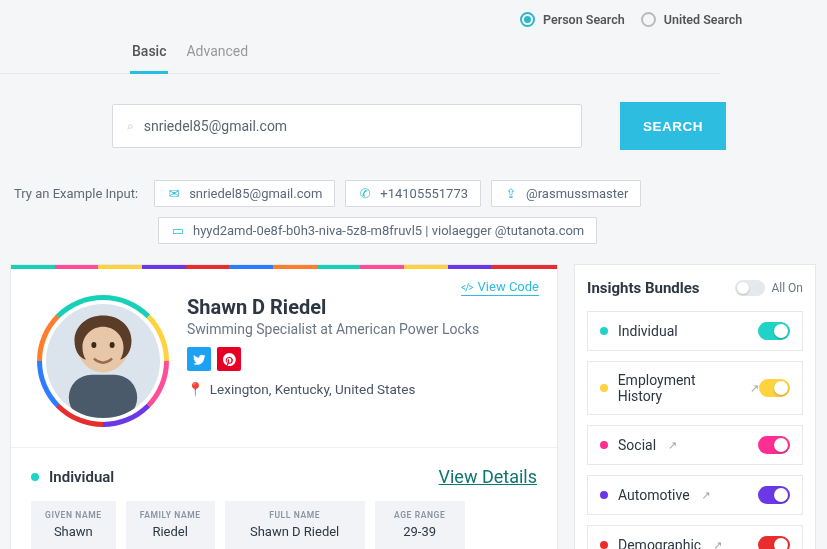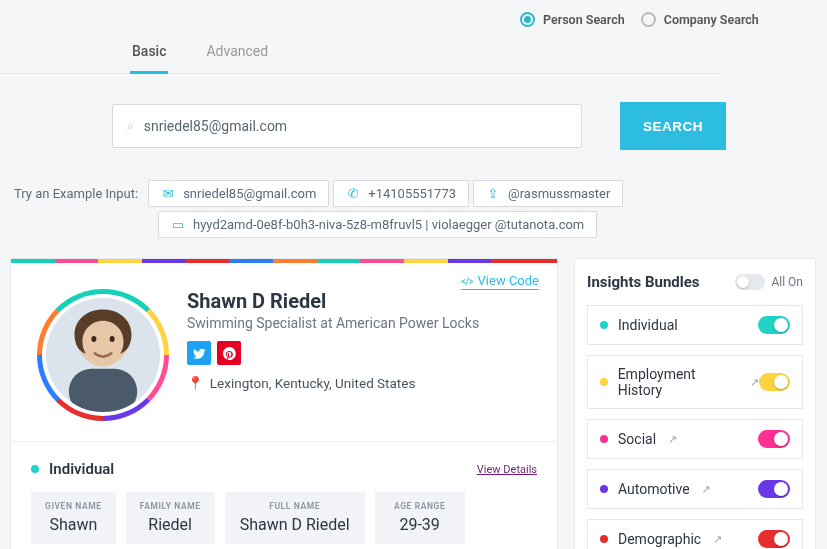--- a/index.html
+++ b/index.html
@@ -4,31 +4,31 @@
 <style>
   * { box-sizing: border-box; margin: 0; padding: 0; }
   body { font-family: -apple-system, BlinkMacSystemFont, "Segoe UI", Roboto, Arial, sans-serif; background: #f4f6f8; color: #333; width: 827px; }
   
   .top-radios { display: flex; gap: 16px; justify-content: flex-start; padding: 12px 0 10px 520px; font-size: 12.5px; color: #555; }
   .radio { display: flex; align-items: center; gap: 8px; cursor: pointer; font-weight:600;}
   .radio .circle { width: 15px; height: 15px; border-radius: 50%; border: 2px solid #bbb; display:inline-flex; align-items:center; justify-content:center;}
   .radio.selected .circle { border-color: #2eb7c8; }
   .radio.selected .circle::after { content:""; width:7px; height:7px; background:#2eb7c8; border-radius:50%; }
   
-  .tabs { display:flex; gap: 36px; padding-left: 130px; border-bottom: 1px solid #e5e8ec; width: 720px; margin-bottom: 28px;}
+  .tabs { display:flex; gap: 16px; padding-left: 130px; border-bottom: 1px solid #e5e8ec; width: 720px; margin-bottom: 28px;}
   .tab { padding: 6px 2px 12px; font-size: 14px; color: #999; cursor:pointer; }
   .tab.active { color:#555; font-weight:500; border-bottom: 3px solid #24c0e0; margin-bottom:-1px; }
   
   .search-row { display:flex; gap: 38px; padding-left: 112px; align-items:center; margin-bottom: 30px;}
   .search-box { width: 470px; height: 44px; border:1px solid #d7dbe0; background:#fff; display:flex; align-items:center; padding: 0 14px; gap:10px; border-radius:2px;}
   .search-box input { border:none; outline:none; font-size:14px; color:#5a6570; flex:1; font-family:inherit;}
   .mag { color:#c5cbd3; font-size:12px; }
   .search-btn { width: 106px; height: 48px; background:#2cbde0; color:#fff; border:none; font-weight:700; font-size:13.5px; letter-spacing:0.5px; cursor:pointer; }
   
-  .examples { display:flex; flex-wrap:wrap; gap: 4px; padding: 0 0 20px 14px; align-items:flex-start; font-size:13px;border-radius:27px;}
+  .examples { display:flex; flex-wrap:wrap; gap: 10px; padding: 0 0 20px 14px; align-items:flex-start; font-size:13px;border-radius:27px;}
   .examples .lbl { color:#616a76; padding-top:6px; margin-right:6px;}
   .chip { border:1px solid #d7dbe0; background:#fff; padding: 5px 12px; display:flex; align-items:center; gap:8px; color:#5a6a7a; cursor:pointer; border-radius:1px;}
   .chip .ic { color:#2cbde0; width:14px; display:inline-flex; justify-content:center;}
   .chip-row2 { padding-left: 144px; width:100%; display:flex; gap:10px;}
   
   .cols { display:flex; gap: 16px; padding: 0 10px 0 10px; align-items:flex-start;}
   
   .card { background:#fff; border:1px solid #e5e8ec; width: 548px; position:relative; overflow:hidden;}
   .rainbow { height:4px; width:100%; background: linear-gradient(90deg,#16d1b8 0 8%,#ff4d97 8% 16%,#ffd23f 16% 24%,#6b38e8 24% 32%,#e62e2e 32% 40%,#2e7cff 40% 48%,#ff7e2e 48% 56%,#16d1b8 56% 64%,#ff4d97 64% 72%,#ffd23f 72% 80%,#6b38e8 80% 88%,#e62e2e 88% 100%);}
   .viewcode { position:absolute; top:14px; right:18px; color:#2cbde0; font-size:13px; text-decoration:none; border-bottom:1px solid #2cbde0; padding-bottom:1px;}
@@ -44,25 +44,25 @@
   .pinfo .sub { font-size:14px; color:#6b7684; margin-bottom:10px;}
   .socials { display:flex; gap:6px; margin-bottom:10px;}
   .sbtn { width:24px; height:24px; display:flex; align-items:center; justify-content:center; color:#fff; font-size:12px; font-weight:700; border-radius:2px;}
   .tw { background:#1da1f2;} .pn { background:#e60023;}
   .loc { font-size:13.5px; color:#4a5462; display:flex; align-items:center; gap:6px;}
   
   .section { border-top:1px solid #eef0f3; padding: 18px 20px 14px;}
   .sec-head { display:flex; justify-content:space-between; align-items:center; margin-bottom:14px;}
   .sec-title { display:flex; align-items:center; gap:10px; font-size:15px; font-weight:600; color:#2d3743;}
   .dot { width:8px; height:8px; border-radius:50%; display:inline-block;}
-  .viewdetails { color:#701a75; font-size:11px; text-decoration:underline;}
+  .viewdetails { color:#0f766e; font-size:18px; text-decoration:underline;}
   .fields { display:flex; gap:10px;}
   .field { background:#f1f3f6; padding: 9px 14px 10px; text-align:center; flex:0 0 auto;}
   .field .fl { font-size:8.5px; letter-spacing:0.6px; color:#8a94a2; font-weight:600; text-transform:uppercase; margin-bottom:4px;}
-  .field .fv { font-size:16px; color:#2d3743;}
+  .field .fv { font-size:13px; color:#2d3743;}
   .f-sm{min-width:80px;} .f-md{min-width:90px;} .f-lg{min-width:140px;}
   
   .side { width: 242px; background:#fff; border:1px solid #e5e8ec; padding: 14px 12px;}
   .side-head { display:flex; justify-content:space-between; align-items:center; margin-bottom:14px;}
   .side-head h3 { font-size:15px; font-weight:700; color:#2d3743;}
   .allon { display:flex; align-items:center; gap:6px; font-size:12px; color:#6b7684;}
   .toggle { width:30px; height:16px; border-radius:10px; background:#e5e8ec; position:relative;}
   .toggle::after{content:"";position:absolute;width:12px;height:12px;background:#fff;border-radius:50%;top:2px;left:2px;box-shadow:0 1px 2px rgba(0,0,0,.2);}
   
   .bundle { border:1px solid #e5e8ec; padding:10px 12px; margin-bottom:10px; display:flex; align-items:center; justify-content:space-between;}
@@ -74,21 +74,21 @@
 </head>
 <body>
 
 <div class="top-radios">
   <div class="radio selected">
     <span class="circle"></span>
     <span>Person Search</span>
   </div>
   <div class="radio">
     <span class="circle"></span>
-    <span>Company Search</span>
+    <span>United Search</span>
   </div>
 </div>
 
 <div class="tabs">
   <div class="tab active">Basic</div>
   <div class="tab">Advanced</div>
 </div>
 
 <div class="search-row">
   <div class="search-box">

